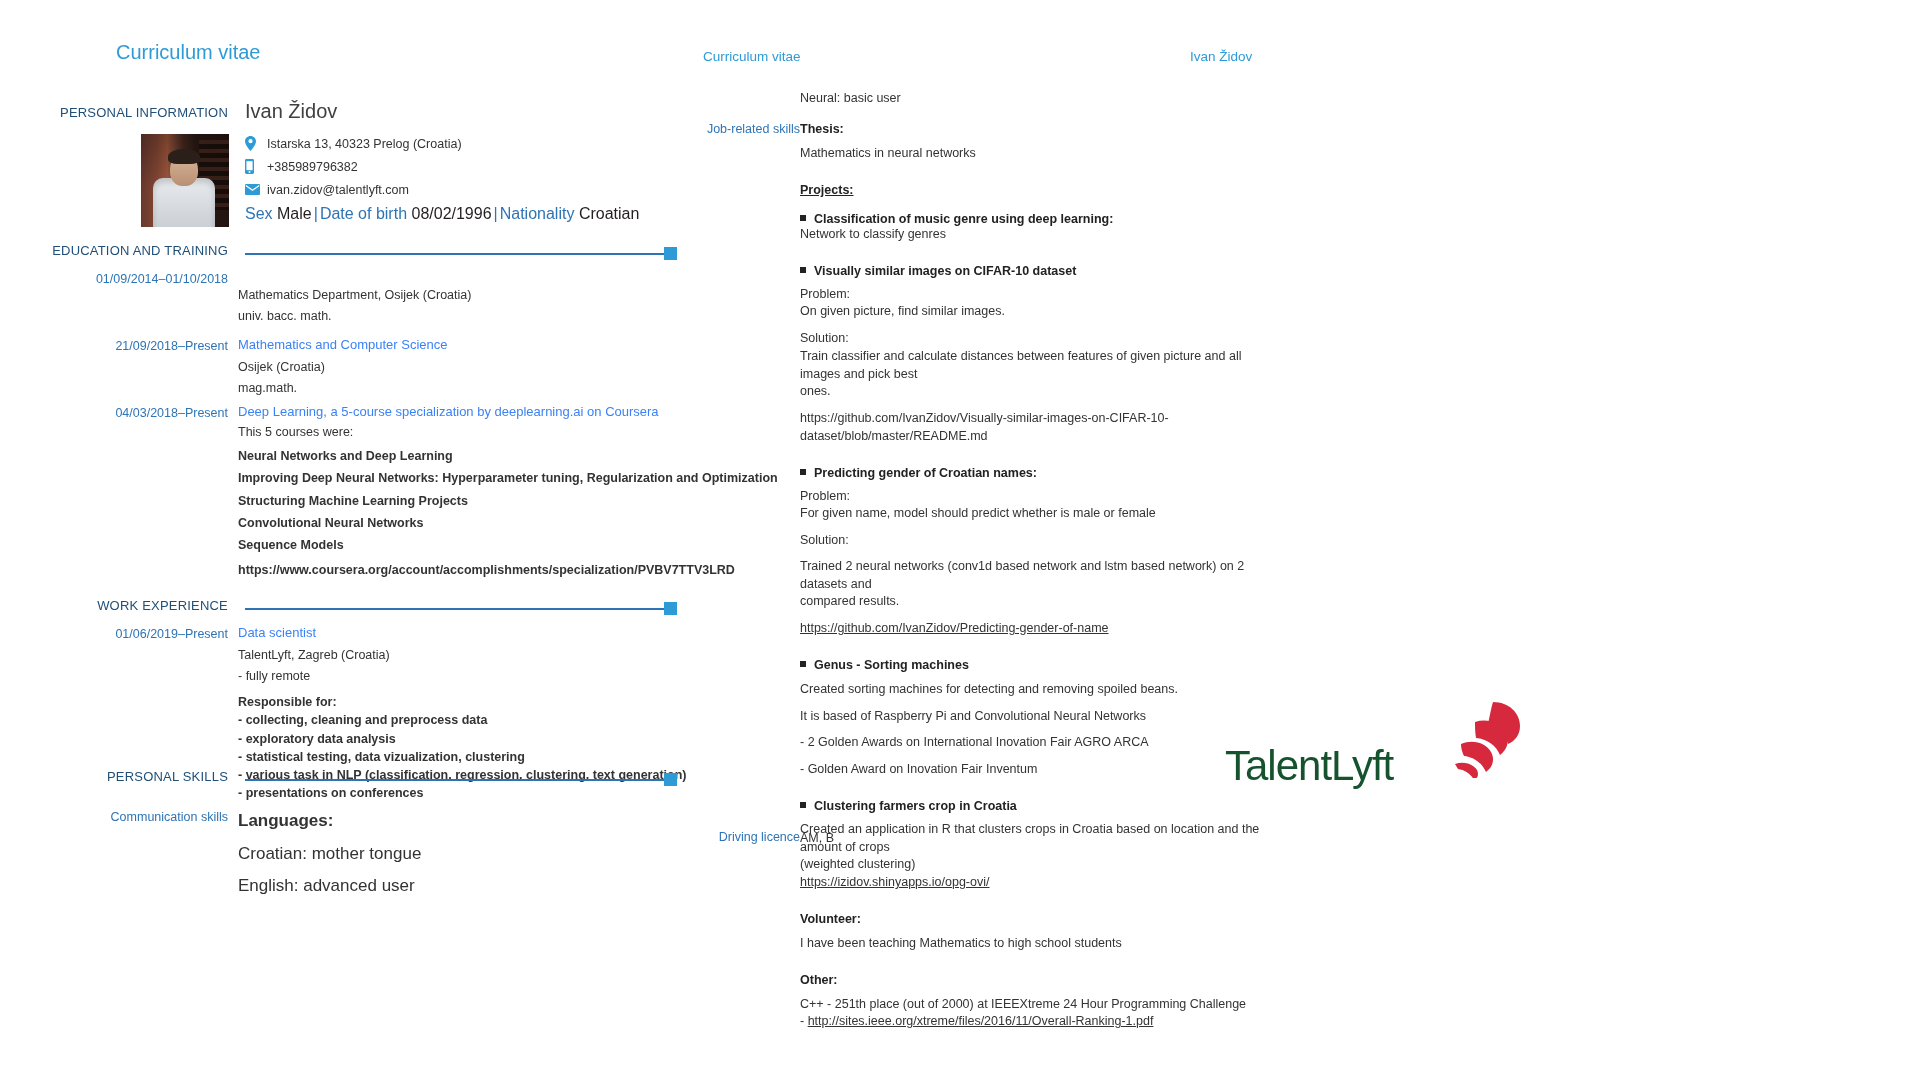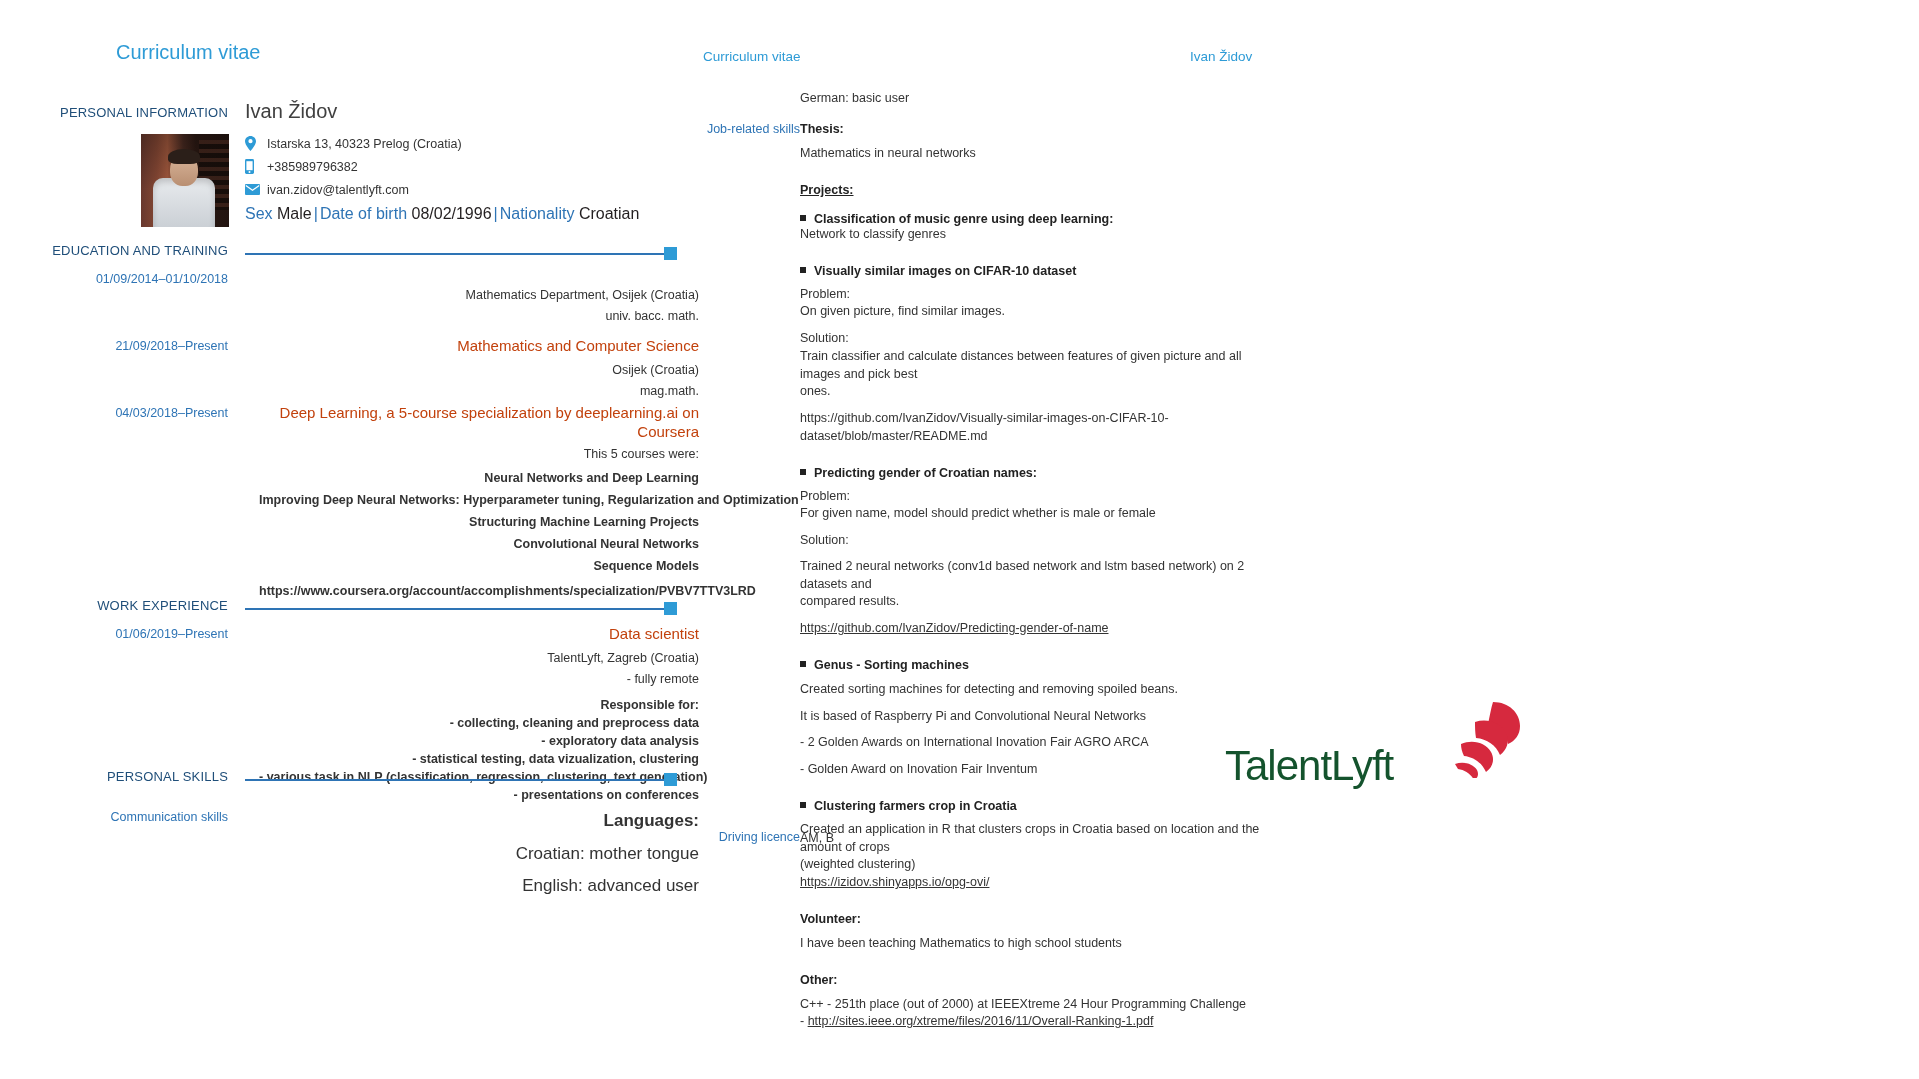--- a/index.html
+++ b/index.html
@@ -97,22 +97,22 @@
   }
   .sec-rule::after {
     content: ""; position: absolute; right: 0; top: -6px;
     width: 13px; height: 13px; background: #2e9bd6;
   }
 
   .entry-date {
     position: absolute; width: 228px; text-align: right;
     color: #2e74b5; font-size: 12.5px;
   }
-  .entry-body { position: absolute; left: 259px; width: 440px; text-align: right; }
-  .entry-title { font-size: 15px; color: #c2410c; line-height: 1.25; }
+  .entry-body { position: absolute; left: 238px; width: 440px; }
+  .entry-title { font-size: 13px; color: #3b82f6; line-height: 1.25; }
   .entry-sub   { font-size: 12.5px; color: #333; margin-top: 7px; }
   .entry-note  { font-size: 12.5px; color: #333; margin-top: 7px; }
   .entry-list  { font-size: 12.5px; color: #333; margin-top: 3px; line-height: 1.45; font-weight: bold; }
   .entry-list div { white-space: nowrap; }
 
   
   .r-label {
     position: absolute; width: 160px; text-align: right;
     color: #2e74b5; font-size: 12.5px;
   }
@@ -259,21 +259,21 @@
       <div class="body-text" style="margin-top:8px">English: advanced user</div>
     </div>
   </div>
 
   <div class="sheet-right"></div>
 
   <div class="doc-title-right">Curriculum vitae</div>
   <div class="doc-name-right">Ivan Židov</div>
 
   <div class="r-body" style="top:90px">
-    <div class="r-line">German: basic user</div>
+    <div class="r-line">Neural: basic user</div>
   </div>
 
   <div class="r-label" style="left:640px; top:122px">Job-related skills</div>
 
   <div class="r-body" style="top:122px">
     <div class="r-head">Thesis:</div>
     <div class="r-line" style="margin-top:9px">Mathematics in neural networks</div>
 
     <div class="gap-lg"></div>
     <div class="r-head ul">Projects:</div>

